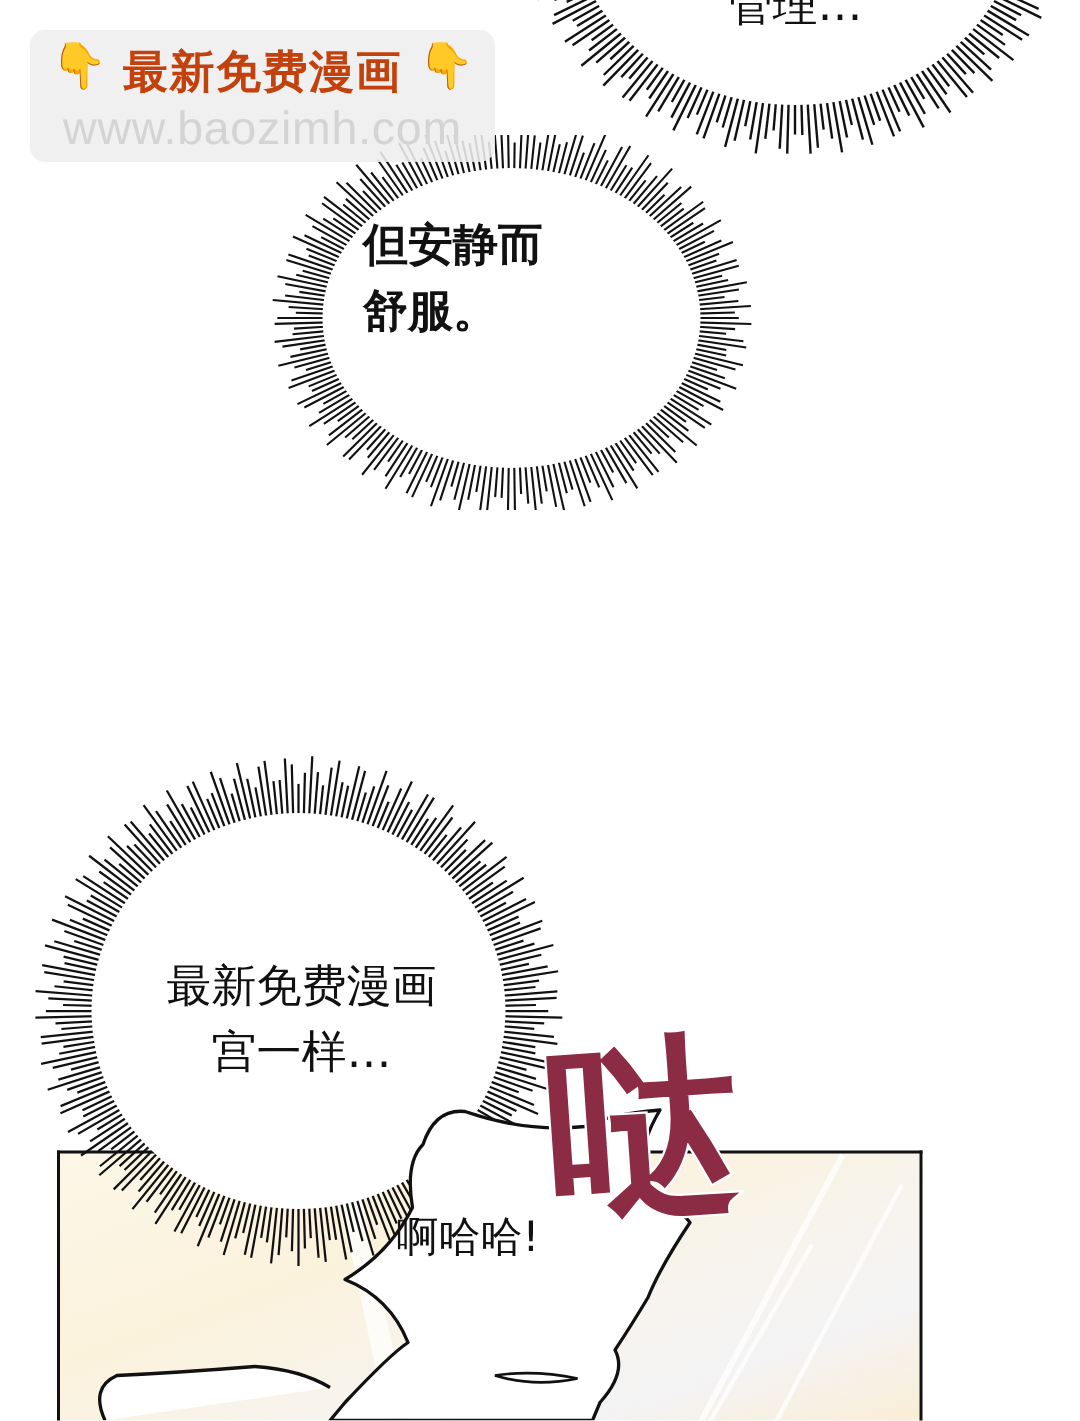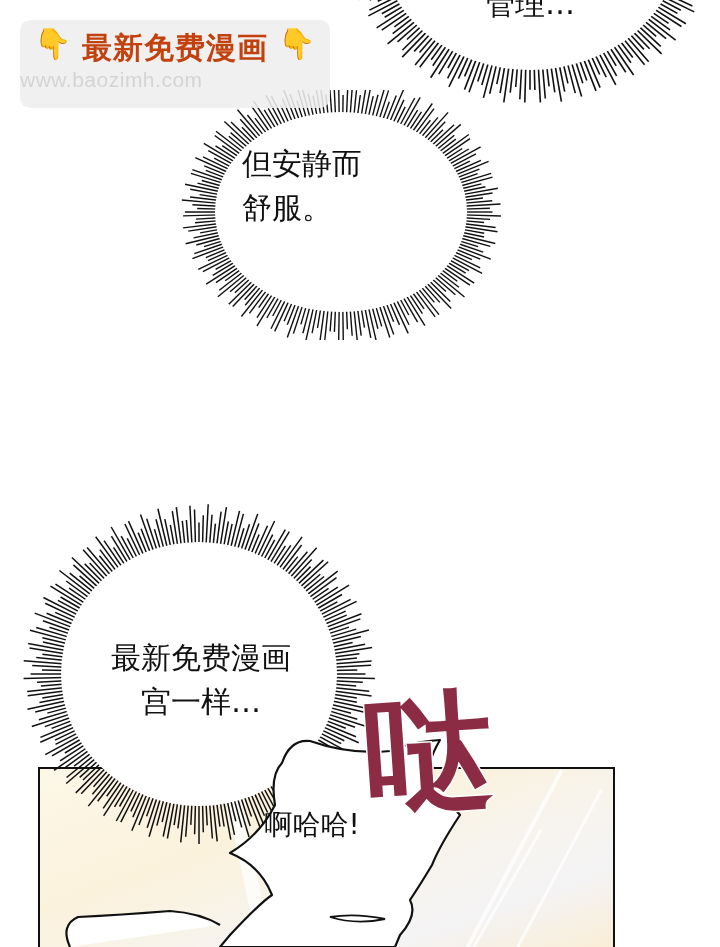--- a/index.html
+++ b/index.html
@@ -15,22 +15,22 @@
   .watermark {
     left: 20px; top: 20px; width: 310px; height: 88px;
     background: rgba(238,238,238,0.88); border-radius: 10px;
     z-index: 20;
   }
   .wm-line1 {
     position: absolute; left: 0; right: 0; top: 8px; text-align: center;
     font-size: 30px; color: #c2410c; font-weight: bold; letter-spacing: 1px;
   }
   .wm-line2 {
-    position: absolute; left: 0; right: 0; top: 48px; 
-    font-size: 21px; color: #d4d4d4; letter-spacing: 0.5px;
+    position: absolute; left: 0; right: 0; top: 48px; text-align: center;
+    font-size: 31px; color: #d4d4d4; letter-spacing: 0.5px;
     font-family: "Liberation Sans", sans-serif;
   }
   .hand { color: #f5b81f; font-size: 30px; position: absolute; top: 6px; }
 
   .bubble-text {
     position: absolute; text-align: center; color: #111;
     font-size: 30px; line-height: 44px; white-space: pre-line;
     z-index: 6;
   }
 
@@ -284,21 +284,21 @@
         <line x1="335.0" y1="155.6" x2="367.4" y2="151.9"></line>
         <line x1="335.5" y1="159.2" x2="356.6" y2="157.4"></line>
         <line x1="335.8" y1="162.8" x2="364.3" y2="161.2"></line>
         <line x1="335.9" y1="166.4" x2="373.9" y2="165.3"></line>
       </g>
     <ellipse cx="190" cy="170" rx="150" ry="130" fill="#fff"></ellipse>
   </svg>
   <div class="bubble-text" style="left:60px; top:212px; width:260px;">管理…</div>
 </div>
 
-<div class="abs" style="left:176px; top:90px; width:330px; height:250px; z-index:4;">
+<div class="abs" style="left:176px; top:90px; width:330px; height:250px; z-index:4;font-weight:bold;">
   <svg width="330" height="250" viewBox="0 0 330 250">
     <g id="rays2" stroke="#111" stroke-width="1.4">
         <line x1="287.0" y1="122.0" x2="316.5" y2="122.0"></line>
         <line x1="286.9" y1="124.9" x2="324.9" y2="126.0"></line>
         <line x1="286.8" y1="127.7" x2="314.1" y2="129.4"></line>
         <line x1="286.5" y1="130.6" x2="308.1" y2="132.5"></line>
         <line x1="286.1" y1="133.5" x2="319.6" y2="137.5"></line>
         <line x1="285.6" y1="136.3" x2="321.5" y2="141.7"></line>
         <line x1="285.0" y1="139.1" x2="308.2" y2="143.3"></line>
         <line x1="284.3" y1="142.0" x2="308.1" y2="147.0"></line>

